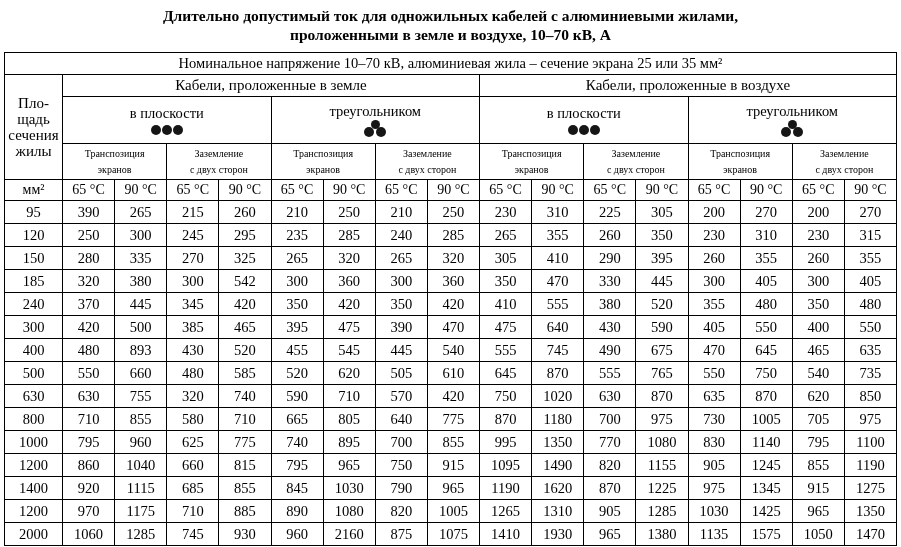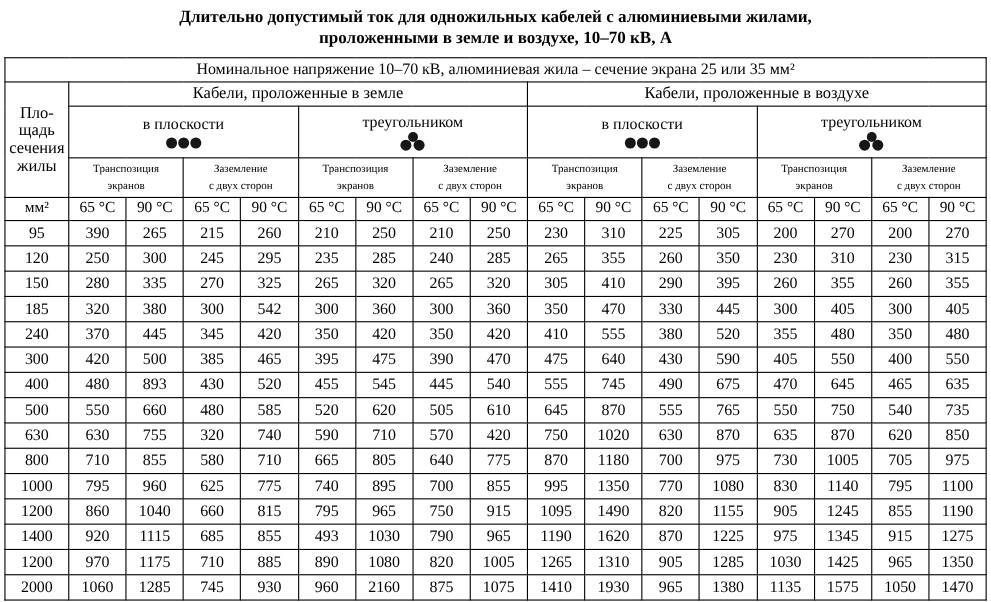--- a/index.html
+++ b/index.html
@@ -390,21 +390,21 @@
         <td>1245</td>
         <td>855</td>
         <td>1190</td>
       </tr>
       <tr>
         <td>1400</td>
         <td>920</td>
         <td>1115</td>
         <td>685</td>
         <td>855</td>
-        <td>493</td>
+        <td>845</td>
         <td>1030</td>
         <td>790</td>
         <td>965</td>
         <td>1190</td>
         <td>1620</td>
         <td>870</td>
         <td>1225</td>
         <td>975</td>
         <td>1345</td>
         <td>915</td>

